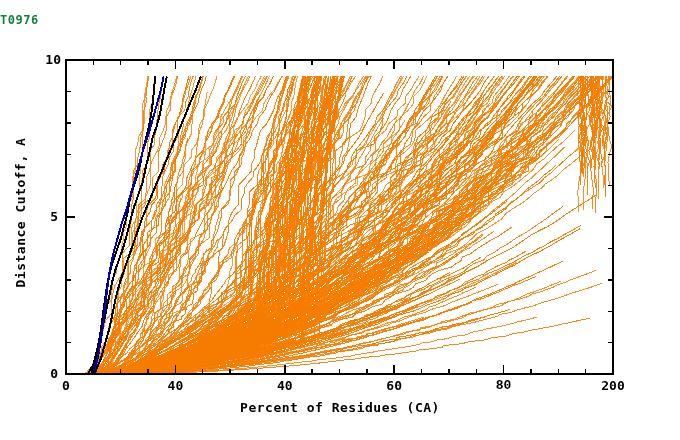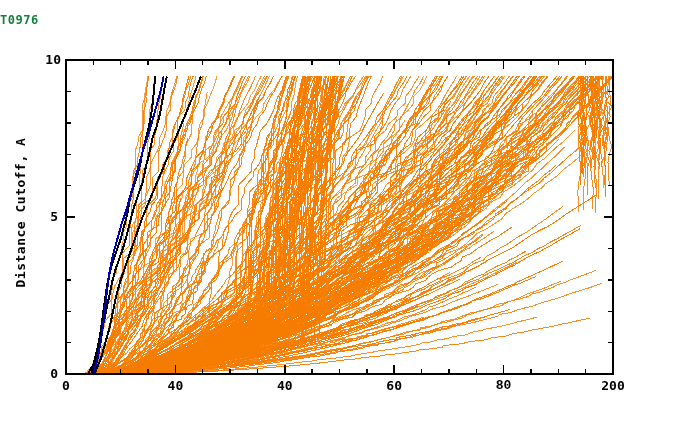--- a/index.html
+++ b/index.html
@@ -568,20 +568,21 @@
         <line x1="613" y1="154.20000000000002" x2="608" y2="154.20000000000002" stroke="#000000" stroke-width="1.4"></line>
         <line x1="66" y1="122.79999999999998" x2="71" y2="122.79999999999998" stroke="#000000" stroke-width="1.4"></line>
         <line x1="613" y1="122.79999999999998" x2="608" y2="122.79999999999998" stroke="#000000" stroke-width="1.4"></line>
         <line x1="66" y1="91.39999999999998" x2="71" y2="91.39999999999998" stroke="#000000" stroke-width="1.4"></line>
         <line x1="613" y1="91.39999999999998" x2="608" y2="91.39999999999998" stroke="#000000" stroke-width="1.4"></line>
       </g>
   </svg>
 
   <div class="chart-title">T0976</div>
 
+  <div class="xlabel">Percent of Residues (CA)</div>
 
   <div class="ylabel-wrap">
     <div class="ylabel">Distance Cutoff, A</div>
   </div>
 
   <div id="xtick-labels">
       <div class="tick-label xtick-label" style="left: 36px;">0</div>
       <div class="tick-label xtick-label" style="left: 145.4px;">40</div>
       <div class="tick-label xtick-label" style="left: 254.8px;">40</div>
       <div class="tick-label xtick-label" style="left: 364.2px;">60</div>

